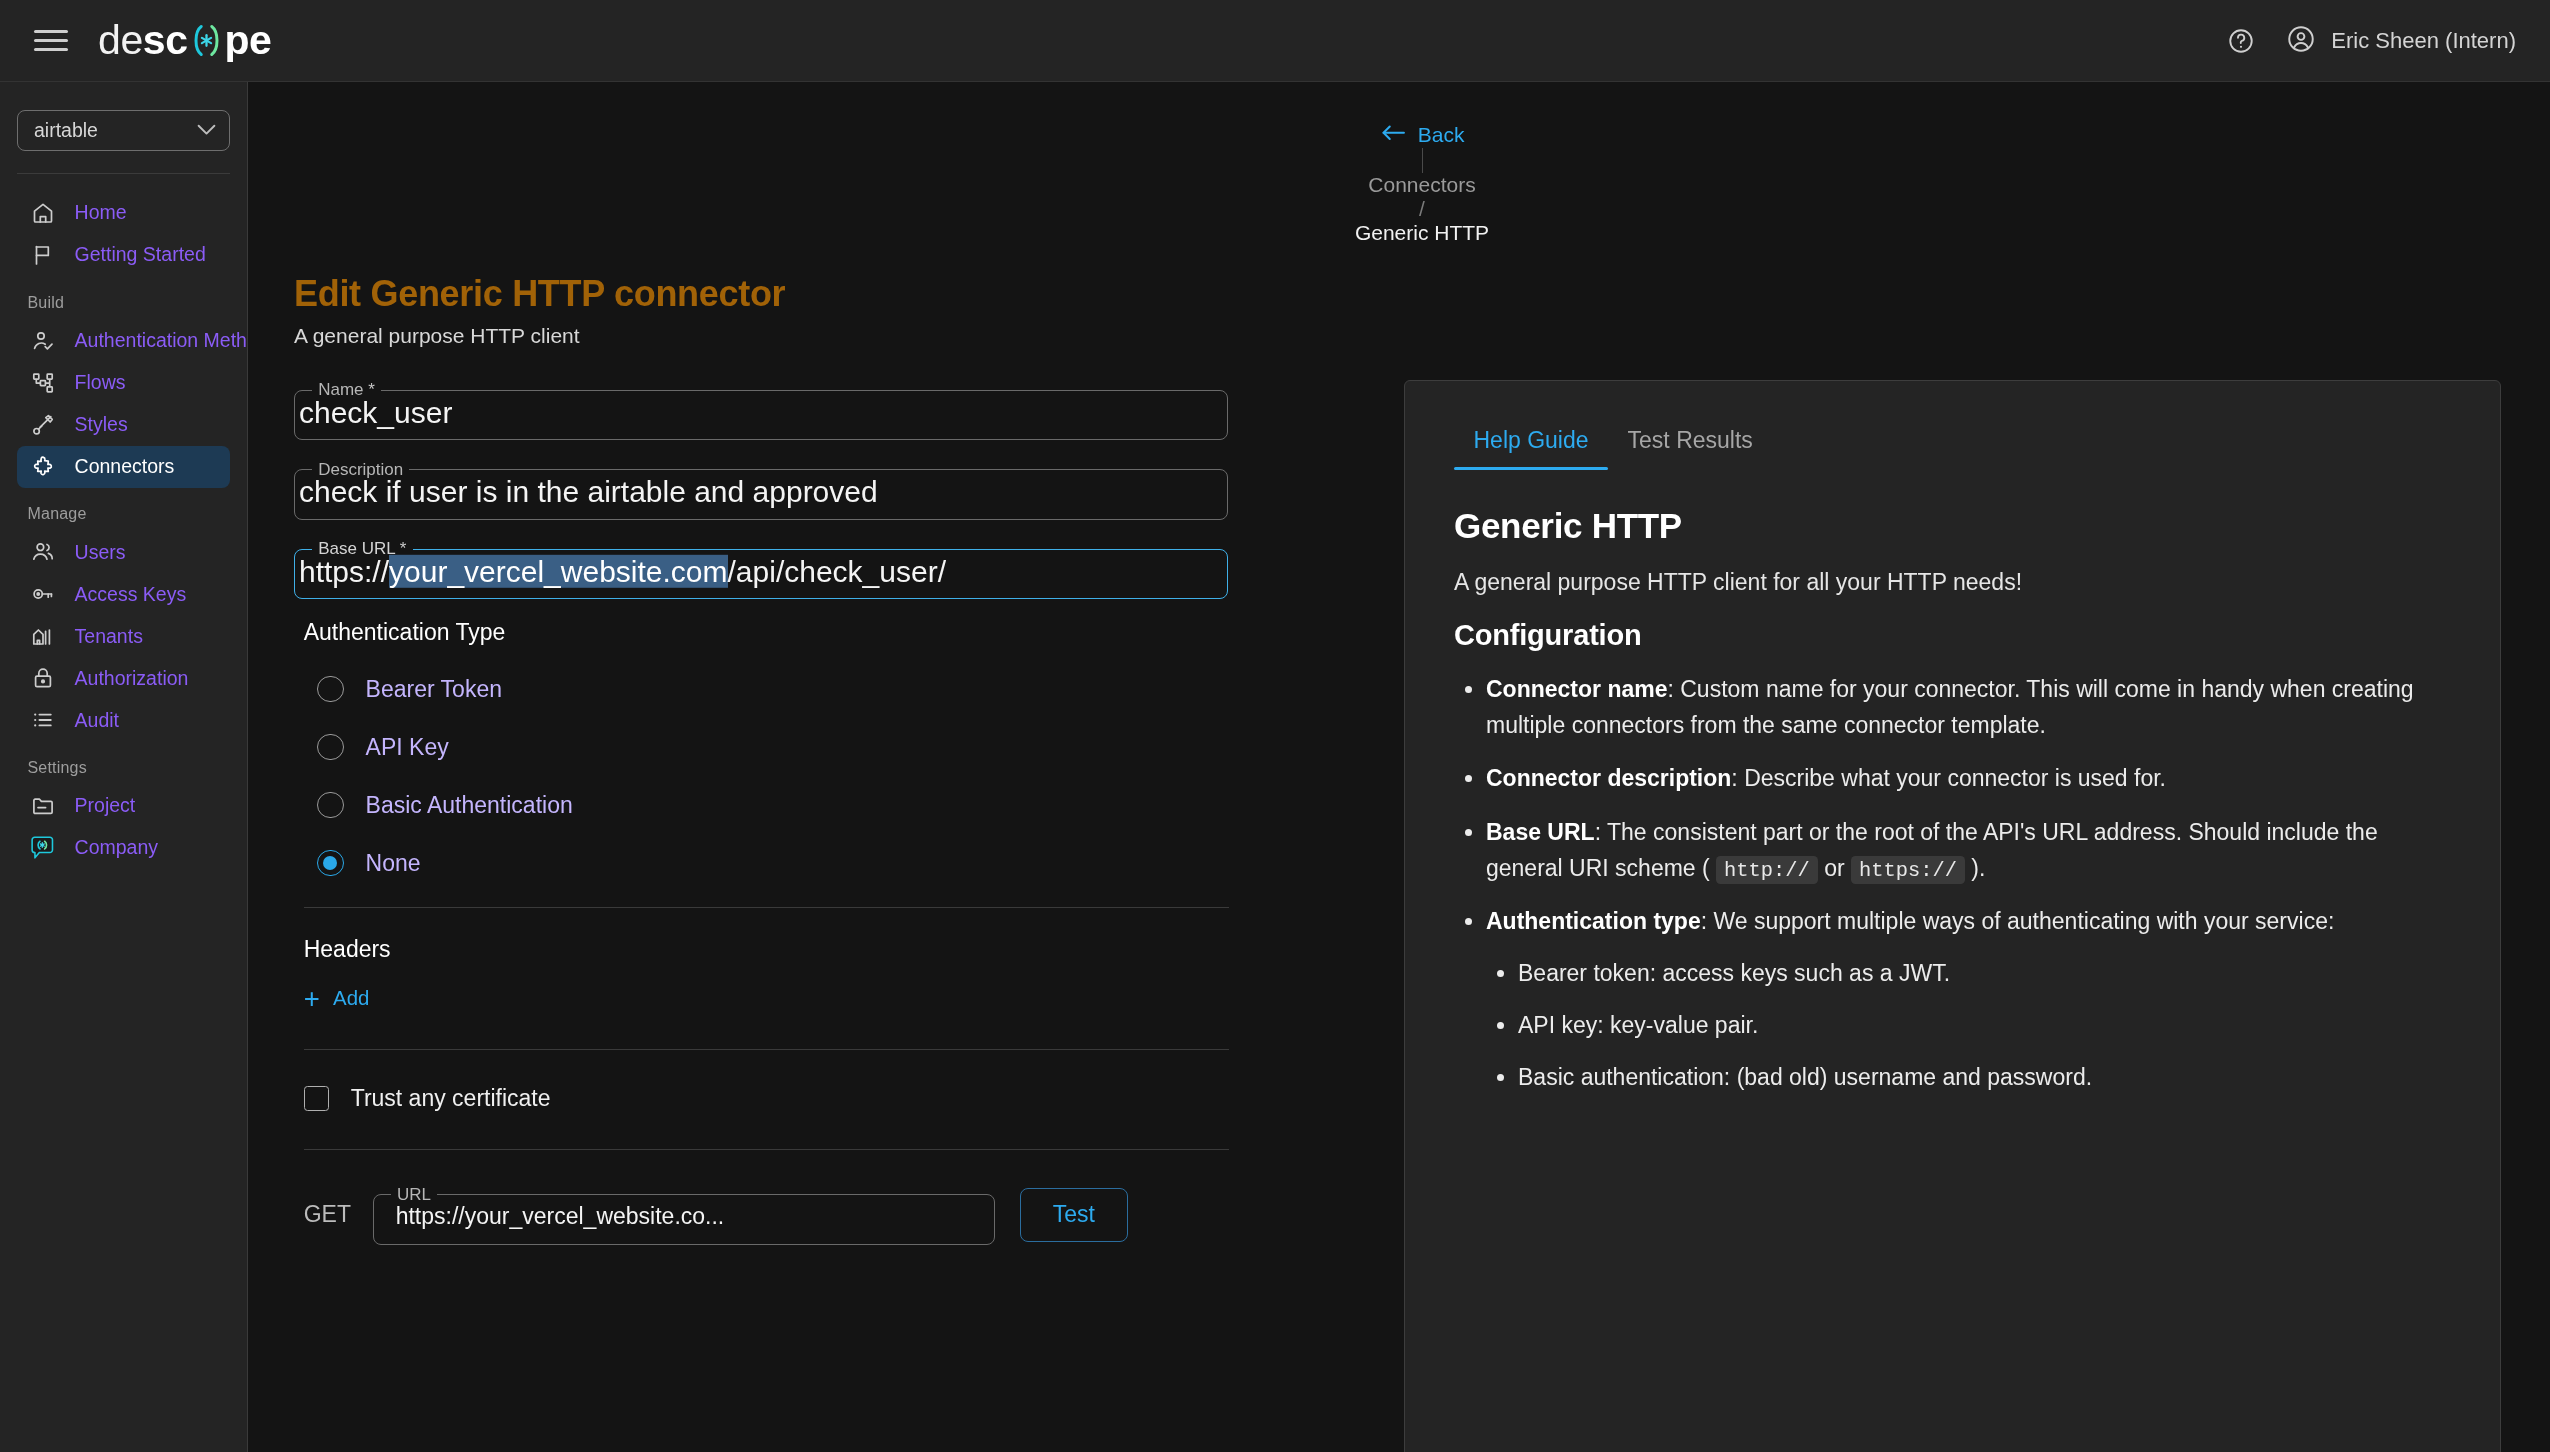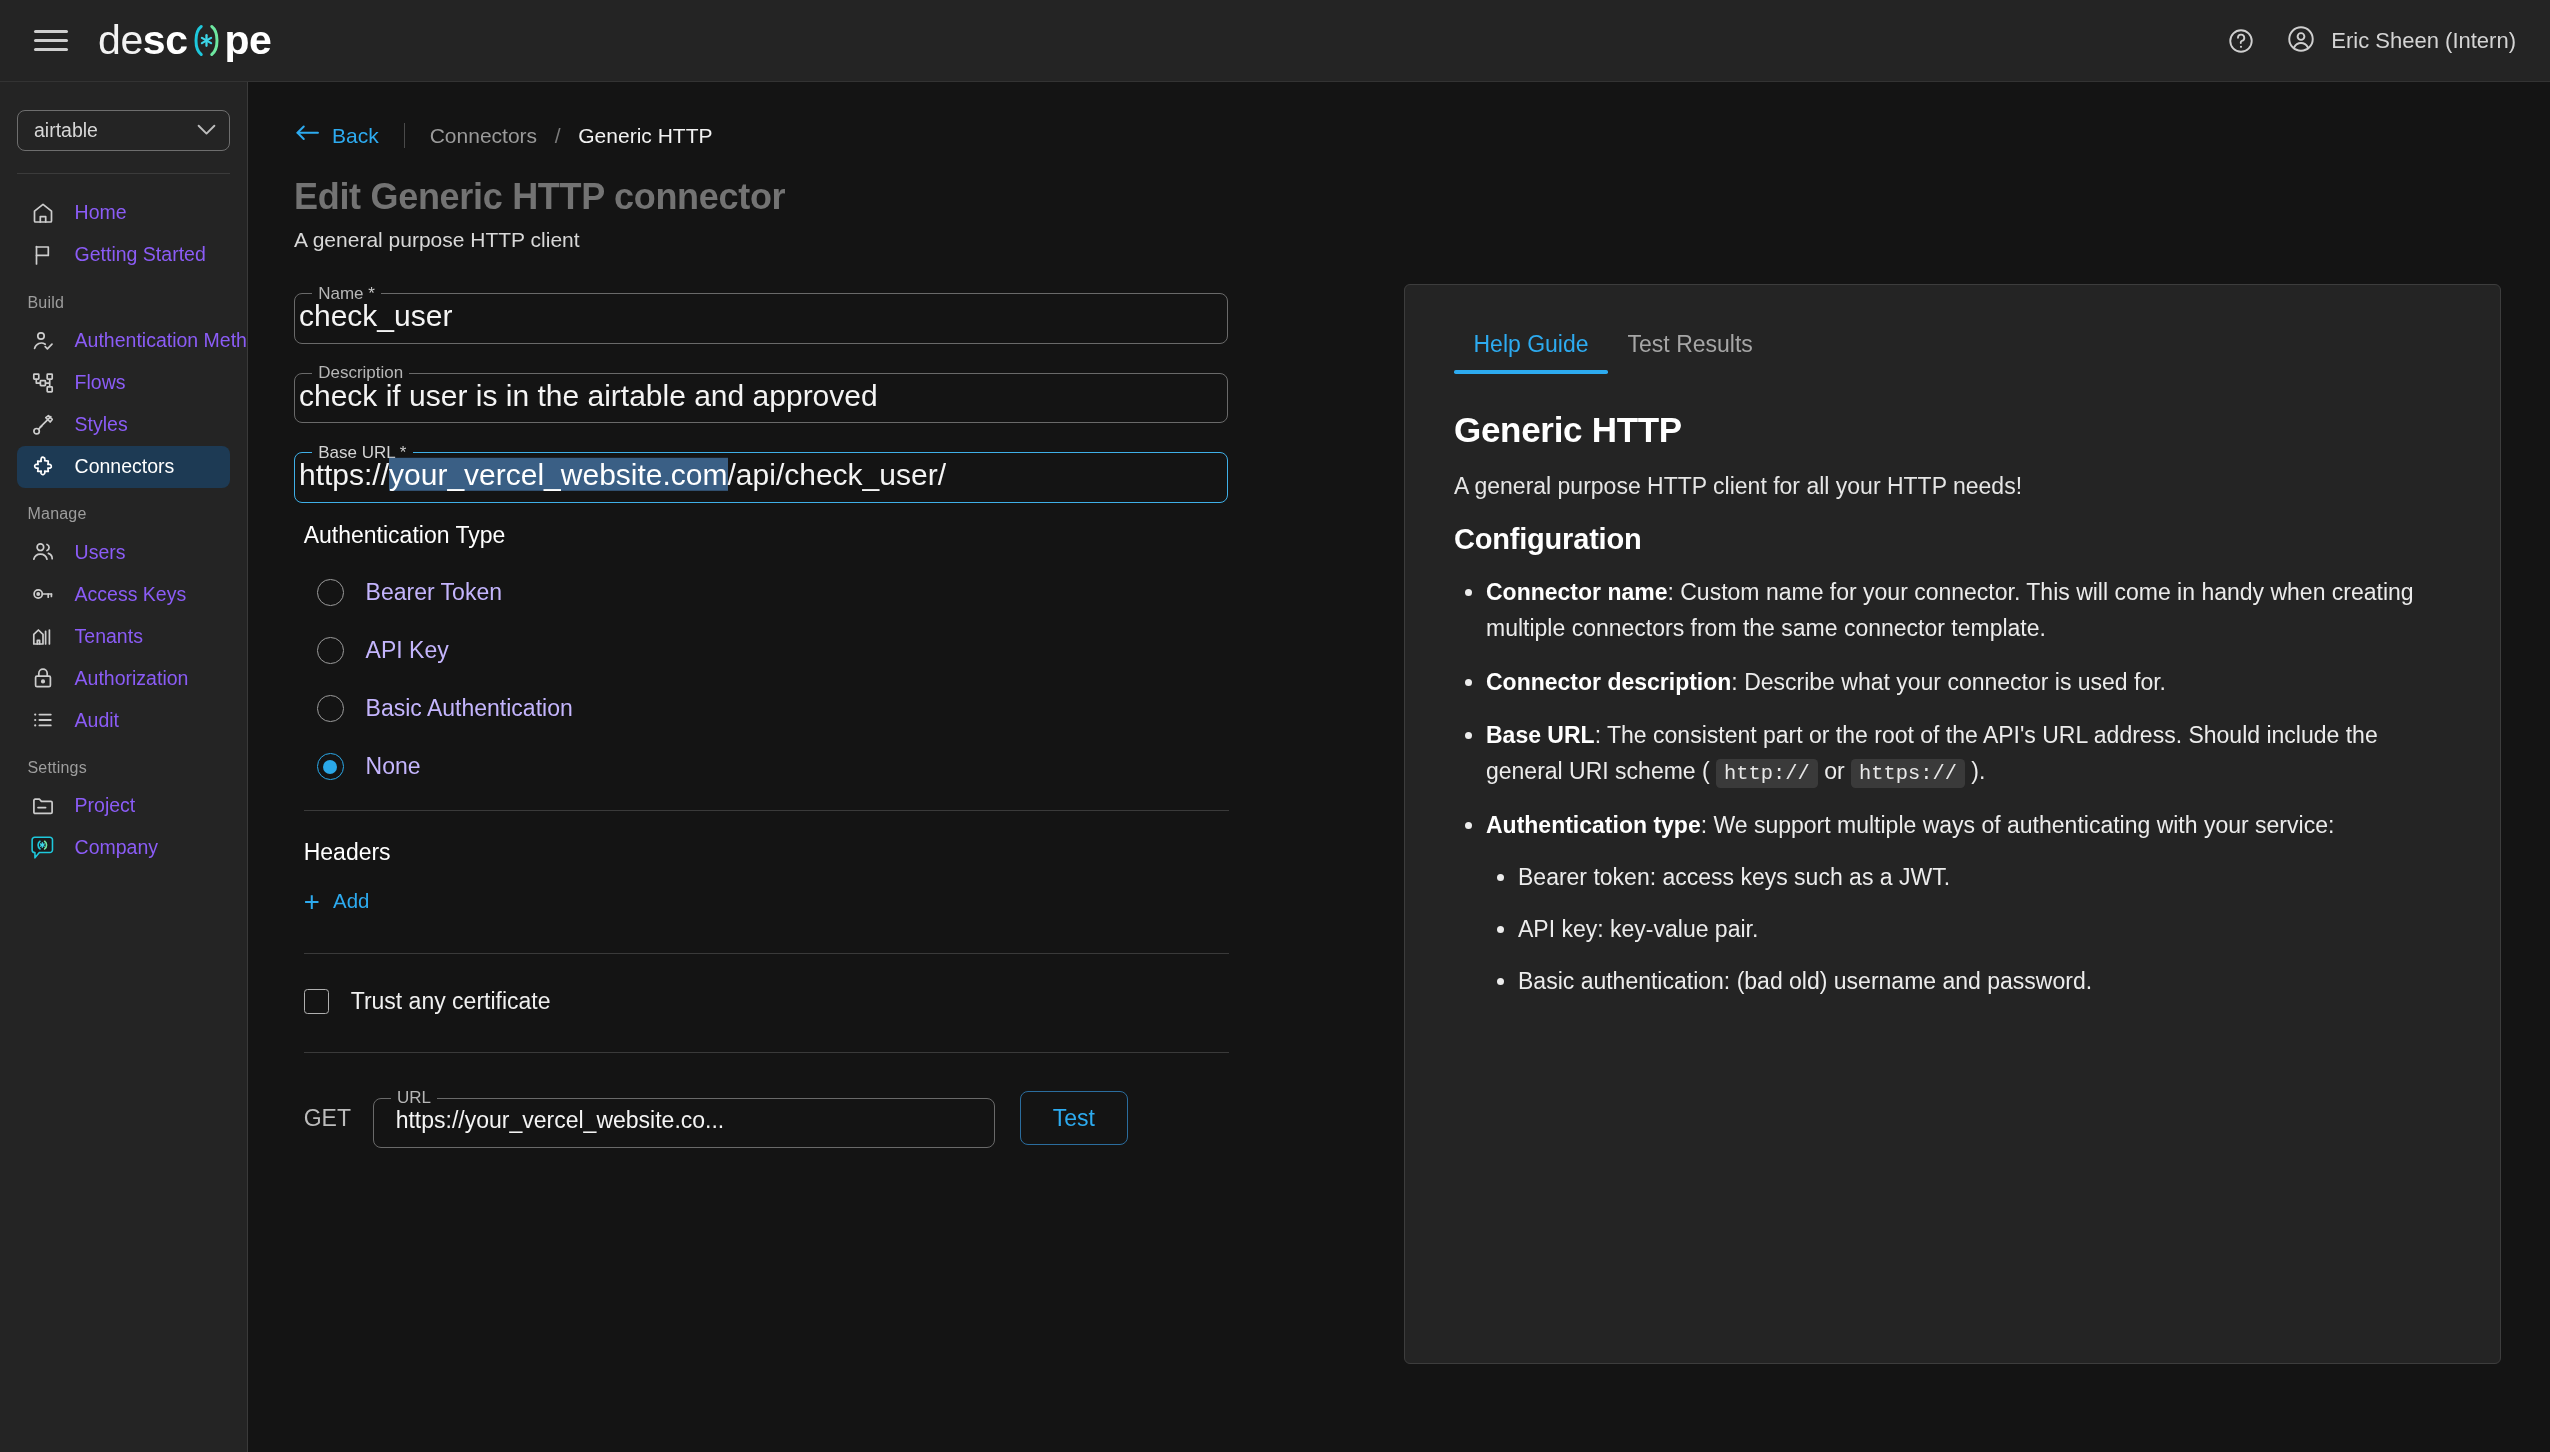--- a/index.html
+++ b/index.html
@@ -78,28 +78,28 @@
   .nav-ico svg { display:block; }
   .nav-label { white-space:nowrap; }
   .spacer-sm { height: 7px; }
 
   .company-ico-wrap {
     width:26.6px;height:26.6px;position:relative;display:flex;align-items:center;justify-content:center;
   }
 
   
   .main { flex:1; display:flex; flex-direction:column; min-width:0; background:#141414; overflow:hidden; }
-  .crumbs { display:flex; align-items:center; gap:0; padding: 41px 0 0 46px; }
+  .crumbs { display:flex; align-items:center; gap:0; padding: 41px 0 0 46px; flex-direction: column; }
   .back-btn { display:flex; align-items:center; gap:11.5px; color:#2dabf0; font-size:21px; cursor:pointer; }
   .crumb-sep-bar { width:0.9px; height:25px; background:#4a4a4a; margin: 0 25px; }
   .crumb { color:#9a9a9a; font-size:21px; cursor:pointer; }
   .crumb-slash { color:#7b7b7b; font-size:21px; margin: 0 17.7px; }
   .crumb-current { color:#f2f2f2; font-size:21px; }
 
-  .page-title { color:#737373; font-size:36px; font-weight:700; padding: 28px 0 0 46px; letter-spacing:-0.3px; }
+  .page-title { color:#a16207; font-size:36px; font-weight:700; padding: 28px 0 0 46px; letter-spacing:-0.3px; }
   .page-sub { color:#d8d8d8; font-size:21px; padding: 9.7px 0 0 46px; }
 
   .body-cols { display:flex; flex:1; min-height:0; padding: 0 0 0 0; }
   .form-col { width: 1125px; min-width:1125px; padding: 32px 0 0 46px; }
   .form-inner { width: 934px; }
 
   
   .field { position:relative; margin-bottom: 19.5px; }
   .field fieldset {
     border:0.9px solid #6a6a6a; border-radius:8px;

